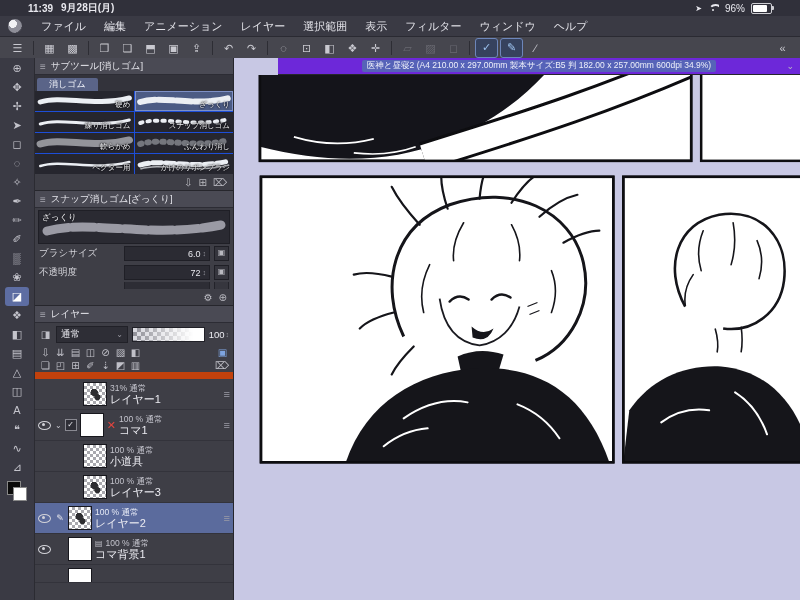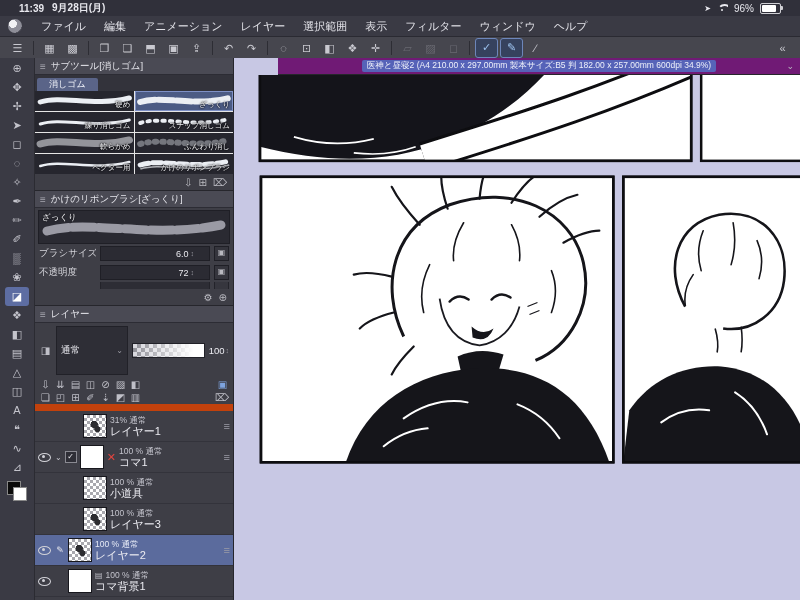--- a/index.html
+++ b/index.html
@@ -1,20 +1,20 @@
 <!DOCTYPE html>
 <html><head>
 <meta charset="utf-8">
 <style>
   html,body{margin:0;padding:0;background:#222;}
   .screen{position:relative;width:800px;height:600px;overflow:hidden;background:#3c3c44;
     font-family:"Liberation Sans","DejaVu Sans",sans-serif;color:#d8d8de;-webkit-font-smoothing:antialiased;}
   
   .status-bar{height:16px;background:#30303a;display:flex;align-items:center;justify-content:space-between;
-    padding:0 19px;font-size:10px;color:#e8e8ee;}
+    padding:0 28px;font-size:10px;color:#e8e8ee;}
   .status-left{display:flex;gap:8px;align-items:center;font-weight:bold;}
   .status-right{display:flex;gap:6px;align-items:center;}
   .wifi{width:11px;height:9px;position:relative;overflow:hidden;}
   .wifi::before{content:"";position:absolute;left:0;top:0;width:11px;height:11px;border:2px solid #e8e8ee;border-radius:50%;
     clip-path:polygon(50% 50%,0 0,100% 0);}
   .wifi::after{content:"";position:absolute;left:4.5px;top:5px;width:2px;height:2px;background:#e8e8ee;border-radius:50%;}
   .batt{width:19px;height:9px;border:1px solid #cfcfd4;border-radius:2px;position:relative;}
   .batt::before{content:"";position:absolute;top:1px;left:1px;bottom:1px;width:14px;background:#fff;border-radius:1px;}
   .batt::after{content:"";position:absolute;right:-3px;top:2px;width:2px;height:4px;background:#cfcfd4;border-radius:0 1px 1px 0;}
   
@@ -43,47 +43,47 @@
   .swatch-main{position:absolute;left:0;top:0;width:12px;height:12px;background:#0a0a0a;border:1px solid #888;}
   .swatch-sub{position:absolute;right:0;bottom:0;width:12px;height:12px;background:#fff;border:1px solid #888;}
   
   .panels{width:198px;background:#3e3e46;display:flex;flex-direction:column;font-size:10px;border-right:1px solid #26262c;}
   .panel-header{height:16px;background:#4a4a54;display:flex;align-items:center;gap:5px;padding:0 5px;
     font-size:9.5px;color:#e6e6ec;border-bottom:1px solid #2c2c34;flex:none;}
   .ph-handle{color:#a8a8b0;font-size:10px;}
   
   .subtool-tabs{height:15px;background:#33333b;display:flex;align-items:flex-end;padding:1px 2px 0;flex:none;}
   .subtool-tab{background:#5a6488;color:#eef0f8;font-size:9px;line-height:13px;padding:0 12px;border-radius:2px 2px 0 0;text-align:center;}
-  .brush-grid{display:grid;grid-template-columns:1fr 1fr;gap:1px;background:#e5e5e5;margin:0;flex:none;}
+  .brush-grid{display:grid;grid-template-columns:1fr 1fr;gap:1px;background:#1d4ed8;margin:0;flex:none;}
   .brush-cell{position:relative;height:20px;background:#26262e;overflow:hidden;}
   .brush-cell.selected{background:#4c5b84;outline:1px solid #7e90c6;outline-offset:-1px;}
   .brush-cell svg{position:absolute;inset:0;width:100%;height:100%;}
   .brush-label{position:absolute;right:3px;bottom:1px;font-size:7.5px;color:#f0f0f4;text-shadow:0 0 2px #000,0 0 2px #000;}
   .panel-footer{height:16px;display:flex;align-items:center;justify-content:flex-end;gap:6px;padding:0 6px;
     color:#b9b9c0;font-size:10px;flex:none;border-bottom:1px solid #26262c;}
   
   .tp-body{padding:2px 3px 0;flex:none;}
   .tp-preview{position:relative;height:32px;background:#2a2a32;border:1px solid #1f1f26;}
   .tp-brushname{position:absolute;top:1px;left:3px;font-size:8.5px;color:#f2f2f6;text-shadow:0 0 2px #000;}
   .tp-preview svg{position:absolute;inset:0;width:100%;height:100%;}
   .tp-row{height:19px;display:flex;align-items:center;gap:4px;padding:0 1px;}
   .tp-row.partial{height:7px;overflow:hidden;opacity:.85;}
   .tp-label{flex:1;font-size:9.5px;color:#d6d6dc;white-space:nowrap;overflow:hidden;}
   .tp-slider{width:78px;height:13px;background:#2b2b33;border:1px solid #1f1f26;display:flex;align-items:center;
-    justify-content:flex-end;padding:0 15px;font-size:9px;color:#e8e8ee;gap:2px;}
+    justify-content:flex-end;padding:0 3px;font-size:9px;color:#e8e8ee;gap:2px;}
   .tp-stepper{font-size:7px;color:#9a9aa2;}
   .tp-btn{width:13px;height:13px;background:#35353d;border:1px solid #1f1f26;color:#b9b9c0;font-size:8px;
     line-height:12px;text-align:center;}
   
   .layer-panel{flex:1;display:flex;flex-direction:column;overflow:hidden;}
   .lp-ctrl{display:flex;align-items:center;gap:4px;padding:3px 4px;flex:none;}
   .lp-icon{color:#c0c0c8;font-size:10px;min-width:13px;text-align:center;}
   .lp-icon.accent{color:#7ea4e0;}
   .blend-select{width:62px;height:15px;background:#2e2e36;border:1px solid #212128;display:flex;align-items:center;
-    justify-content:space-between;padding:16px 4px;font-size:9.5px;color:#ececf2;}
+    justify-content:space-between;padding:0 4px;font-size:9.5px;color:#ececf2;}
   .blend-caret{font-size:8px;color:#9a9aa2;}
   .opacity-strip{flex:1;height:13px;border:1px solid #212128;position:relative;
     background:repeating-conic-gradient(#8e8e96 0 25%,#d8d8de 0 50%) 0 0/8px 8px;}
   .opacity-strip::after{content:"";position:absolute;inset:0;background:linear-gradient(to right,rgba(255,255,255,0),#ffffff 85%);}
   .opacity-val{font-size:9.5px;color:#ececf2;display:flex;align-items:center;gap:1px;}
   .lp-iconrow{display:flex;align-items:center;gap:2px;padding:1px 4px;flex:none;}
   .lp-iconrow .spacer{flex:1;}
   .layer-list{flex:1;overflow:hidden;border-top:7px solid #c2410c;}
   .lrow{height:30px;display:flex;align-items:center;gap:3px;padding:0 3px 0 2px;background:#3e3e46;
     border-bottom:1px solid #33333b;}
@@ -105,21 +105,21 @@
                radial-gradient(circle at 65% 70%,#2c2c30 0 18%,rgba(0,0,0,0) 22%);}
   .redx{color:#e2453f;font-weight:bold;font-size:11px;flex:none;}
   .meta{display:flex;flex-direction:column;line-height:11px;min-width:0;}
   .badge{font-size:8.5px;color:#c3c3cc;white-space:nowrap;overflow:hidden;display:flex;gap:3px;align-items:center;}
   .lrow.selected .badge{color:#e6eaf6;}
   .lname{font-size:11px;color:#ebebf1;white-space:nowrap;overflow:hidden;}
   .paper-ic{font-size:8px;color:#c3c3cc;}
   .handle{margin-left:auto;color:#9c9ca6;font-size:11px;flex:none;}
   
   .canvas-area{flex:1;position:relative;background:#c8c8e4;overflow:hidden;display:flex;flex-direction:column;}
-  .canvas-title{height:16px;background:#701a75;display:flex;align-items:center;justify-content:center;
+  .canvas-title{height:16px;background:#6d28d9;display:flex;align-items:center;justify-content:center;
     position:relative;flex:none;border-bottom:1px solid #26262c;margin-left:44px;}
   .canvas-title .t{background:#5663b8;color:#eef0fa;font-size:8.5px;padding:0 5px;border-radius:2px;
     white-space:nowrap;max-width:95%;overflow:hidden;}
   .canvas-title .chev{position:absolute;right:6px;color:#b9b9c2;font-size:9px;}
   .canvas-surface{flex:1;position:relative;}
   .canvas-surface svg{position:absolute;inset:0;width:100%;height:100%;}
 </style>
 </head>
 <body>
 
@@ -276,21 +276,21 @@
         </div>
       </div>
       <div class="panel-footer">
         <span>⇩</span>
         <span>⊞</span>
         <span>⌦</span>
       </div>
 
       <div class="panel-header">
         <span class="ph-handle">≡</span>
-        <span>かけのリボンブラシ[ざっくり]</span>
+        <span>スナップ消しゴム[ざっくり]</span>
       </div>
       <div class="tp-body">
         <div class="tp-preview">
           <span class="tp-brushname">ざっくり</span>
           <svg viewBox="0 0 190 32" preserveAspectRatio="none">
             <path d="M8 20 C 50 8, 110 28, 182 14" stroke="#9a9aa4" stroke-width="9" fill="none" stroke-linecap="round" stroke-dasharray="22 4"></path>
           </svg>
         </div>
         <div class="tp-row">
           <span class="tp-label">ブラシサイズ</span>

